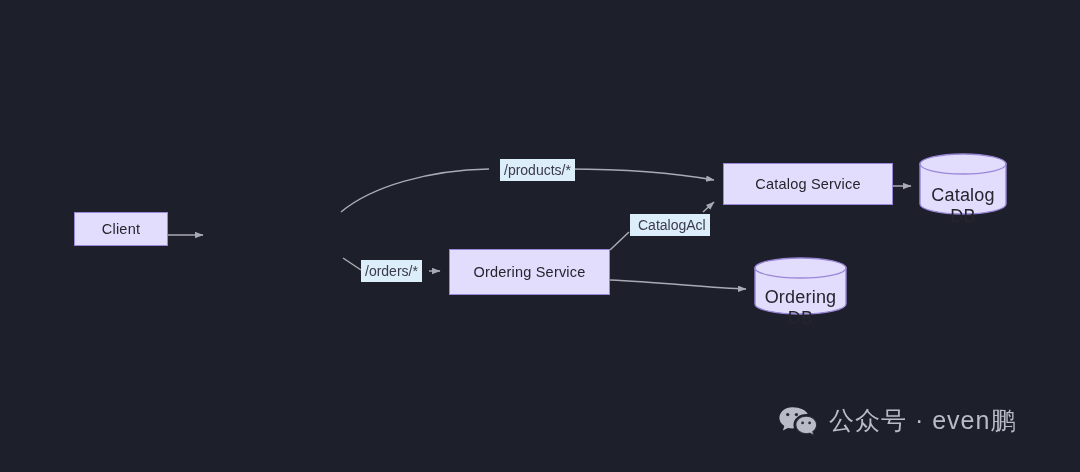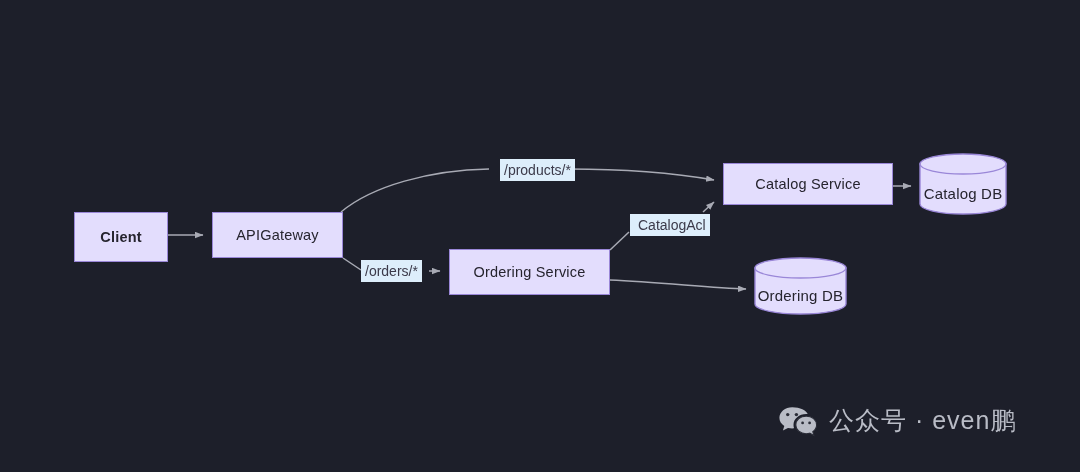--- a/index.html
+++ b/index.html
@@ -45,21 +45,21 @@
     left: 0;
     top: 0;
     overflow: visible;
   }
   .node-cyl .cyl-label {
     position: absolute;
     left: 0;
     width: 100%;
     text-align: center;
     color: #26242e;
-    font-size: 15px;
+    font-size: 18px;
     letter-spacing: .2px;
   }
   .edge-label {
     position: absolute;
     background: #ddeefb;
     color: #3b3a4a;
     font-size: 14px;
     line-height: 20px;
     padding: 1px 4px;
     white-space: nowrap;
@@ -104,27 +104,24 @@
     <path d="M429,271 L440,271" fill="none" stroke="#a8aab4" stroke-width="1.5" marker-end="url(#arrow)"></path>
 
     <path d="M610,250 L629,232" fill="none" stroke="#a8aab4" stroke-width="1.5"></path>
     <path d="M703,212 L714,202" fill="none" stroke="#a8aab4" stroke-width="1.5" marker-end="url(#arrow)"></path>
 
     <path d="M610,280 C660,282 710,288 746,289" fill="none" stroke="#a8aab4" stroke-width="1.5" marker-end="url(#arrow)"></path>
 
     <path d="M878,186 L911,186" fill="none" stroke="#a8aab4" stroke-width="1.5" marker-end="url(#arrow)"></path>
   </svg>
 
-  <div class="node-box" style="left:74px;  top:212px; width:94px;  height:50px;font-weight:bold;">
+  <div class="node-box" style="left:74px;  top:212px; width:94px;  height:34px;">
     <span>Client</span>
   </div>
 
-  <div class="node-box" style="left:212px; top:212px; width:131px; height:46px;">
-    <span>APIGateway</span>
-  </div>
 
   <div class="node-box" style="left:723px; top:163px; width:170px; height:42px;">
     <span>Catalog Service</span>
   </div>
 
   <div class="node-box" style="left:449px; top:249px; width:161px; height:46px;">
     <span>Ordering Service</span>
   </div>
 
   <div class="node-cyl" style="left:919px; top:153px; width:88px; height:62px;">

